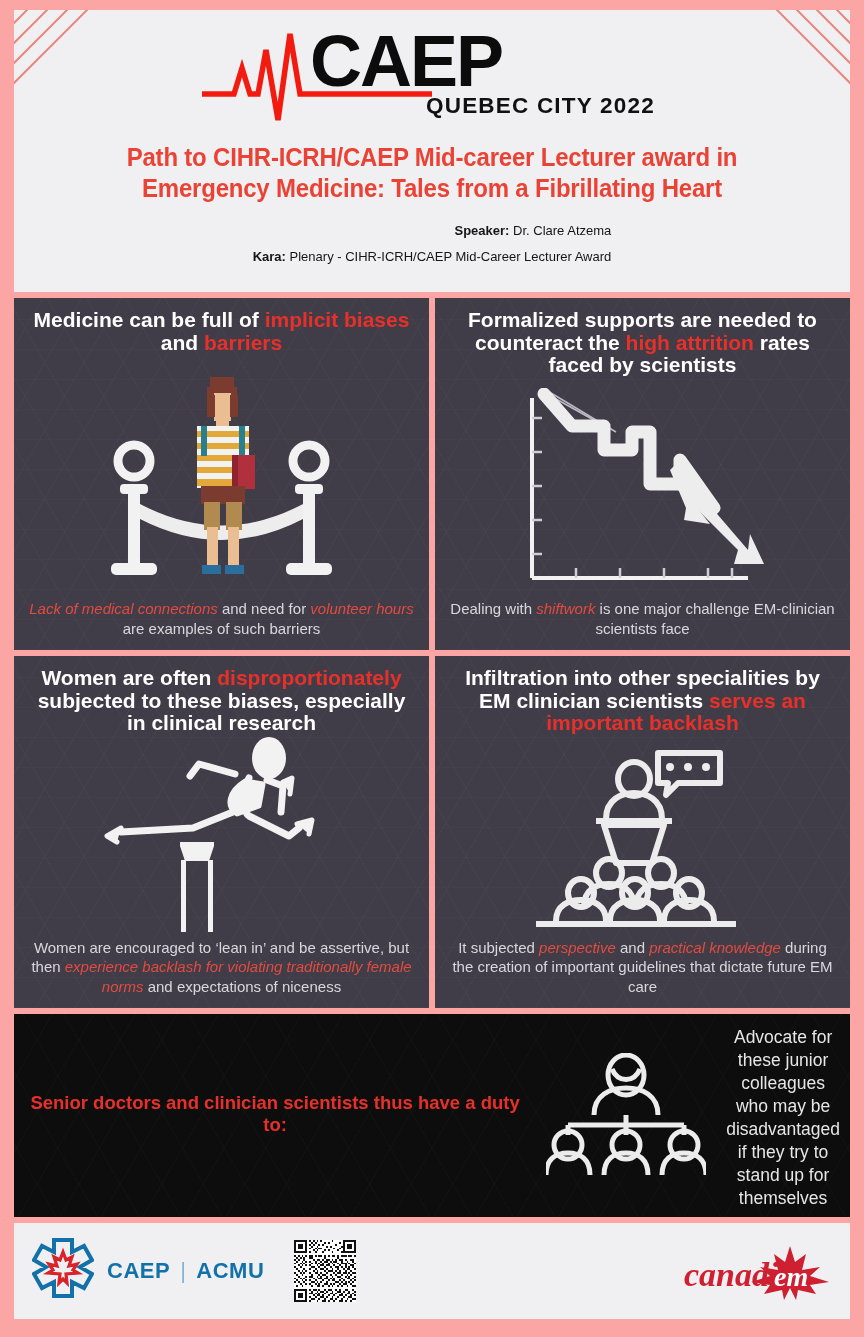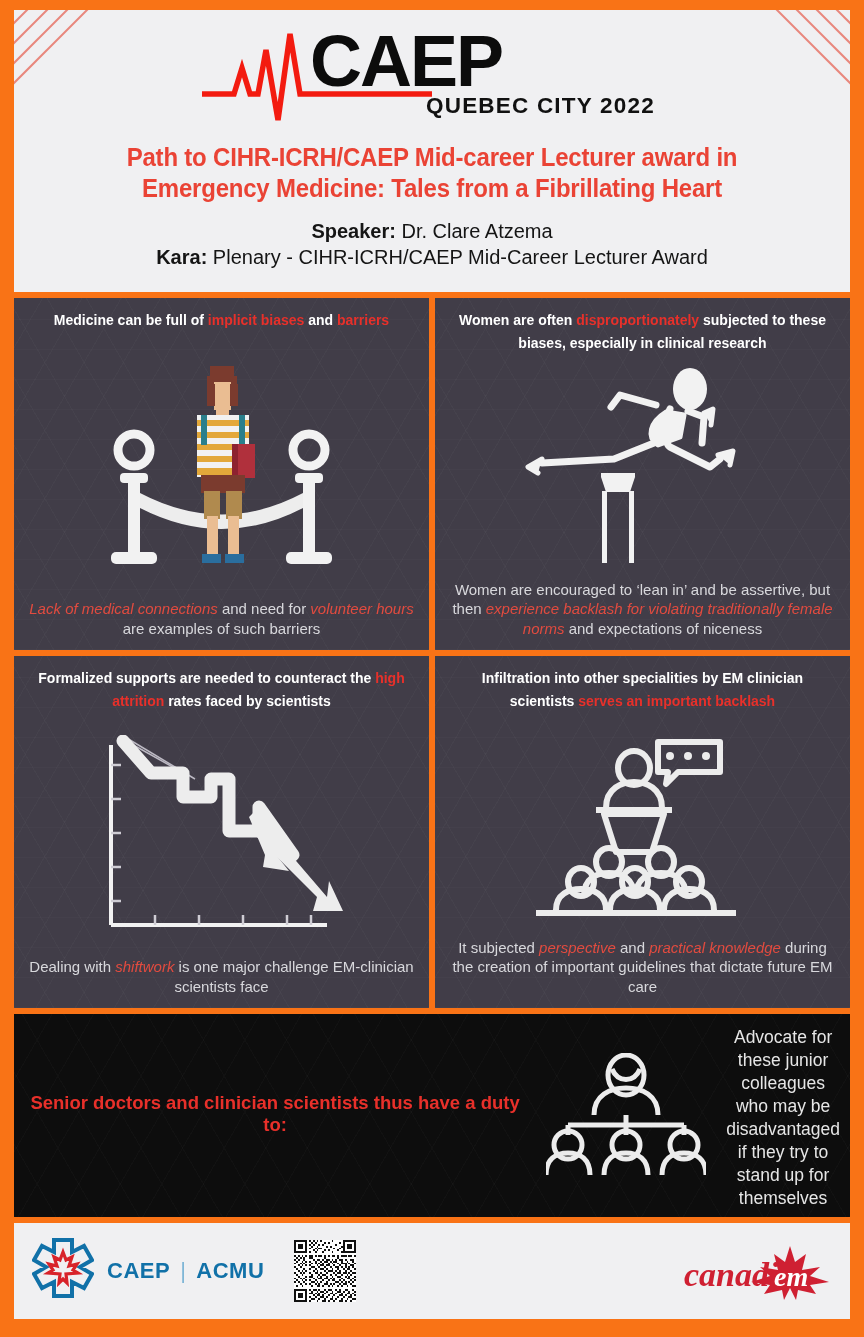--- a/index.html
+++ b/index.html
@@ -3,21 +3,21 @@
 <meta charset="utf-8">
 <style>
   * { margin:0; padding:0; box-sizing:border-box; }
   html,body { background:#1a1a1a; }
   body {
     width:864px; height:1337px;
     font-family:"Liberation Sans", sans-serif;
     overflow:hidden;
     position:relative;
   }
-  .page { position:absolute; inset:0; background:#f97316; padding:10px 14px 8px 14px; }
+  .page { position:absolute; inset:0; background:#fca5a5; padding:10px 14px 8px 14px; }
 
   
   .header {
     position:relative; height:282px; background:#f0f0f2; overflow:hidden;
     display:flex; flex-direction:column; align-items:center;
   }
   .corner { position:absolute; top:0; width:250px; height:250px; overflow:hidden; }
   .corner.left { left:0; }
   .corner.right { right:0; }
   .corner i {
@@ -41,35 +41,35 @@
 
   .logo-wrap { position:relative; margin-top:14px; height:98px; width:460px; }
   .logo-wrap svg { position:absolute; left:0; top:0; }
 
   .talk-title {
     color:#ea4335; font-size:25.5px; line-height:31px; text-align:center;
     font-weight:600; letter-spacing:-0.2px; margin-top:20px; width:790px;
     font-family:"Liberation Sans Narrow","Liberation Sans",sans-serif;
     transform:scaleX(0.94); transform-origin:center;
   }
-  .meta { margin-top:14px; text-align:center; color:#151515; font-size:20px; line-height:26px; }
+  .meta { margin-top:14px; text-align:right; color:#151515; font-size:13px; line-height:26px; }
   .meta b { font-weight:bold; }
 
   
   .grid { display:grid; grid-template-columns:1fr 1fr; gap:6px; margin-top:6px; }
   .panel {
     position:relative; background:#413d48; height:352px; overflow:hidden;
     display:flex; flex-direction:column; align-items:center;
     background-image:
       repeating-linear-gradient(60deg, rgba(255,255,255,.022) 0 1px, transparent 1px 34px),
       repeating-linear-gradient(-60deg, rgba(255,255,255,.022) 0 1px, transparent 1px 34px),
       repeating-linear-gradient(0deg, rgba(255,255,255,.015) 0 1px, transparent 1px 30px);
   }
   .p-head {
-    color:#ffffff; font-weight:bold; font-size:14px; line-height:22.5px;
+    color:#ffffff; font-weight:bold; font-size:21px; line-height:22.5px;
     text-align:center; padding:11px 16px 0 16px; width:100%;
   }
   .p-head .hl { color:#e8302a; }
   .p-foot {
     color:#d8d8dc; font-size:15px; line-height:19.5px; text-align:center;
     padding:0 14px 12px 14px; width:100%; margin-top:auto;
   }
   .p-foot .hl { color:#e24b3f;font-style:italic; }
   .p-art { flex:1; display:flex; align-items:center; justify-content:center; width:100%; }
 
@@ -197,54 +197,20 @@
 
             <rect x="110" y="158" width="11" height="40" fill="#eabd92"></rect>
             <rect x="131" y="158" width="11" height="40" fill="#eabd92"></rect>
 
             <rect x="105" y="196" width="19" height="9" fill="#2a6e9e"></rect>
             <rect x="128" y="196" width="19" height="9" fill="#2a6e9e"></rect>
           </g>
         </svg>
       </div>
       <div class="p-foot"><span class="hl">Lack of medical connections</span><span> and need for </span><span class="hl">volunteer hours</span><span> are examples of such barriers</span></div>
-    </div>
-
-    <div class="panel">
-      <div class="p-head"><span>Women are often </span><span class="hl">disproportionately</span><span> subjected to these biases, especially in clinical research</span></div>
-      <div class="p-art">
-        <svg width="290" height="200" viewBox="0 0 290 200">
-          <g fill="none" stroke="#f2f2f2" stroke-width="7" stroke-linejoin="round" stroke-linecap="round">
-
-            <ellipse cx="192" cy="22" rx="17" ry="21" fill="#f2f2f2" stroke="none"></ellipse>
-
-            <path d="M172 42 L163 62 L170 78" fill="none"></path>
-            <path d="M168 45 C152 55 148 70 160 78 L182 70 L186 48 Z" fill="#f2f2f2" stroke="#f2f2f2" stroke-width="5"></path>
-
-            <path d="M158 38 L122 28 L113 40"></path>
-
-            <path d="M190 44 L206 50 L204 76"></path>
-            <path d="M206 46 L215 42 L213 58" fill="#f2f2f2" stroke="#f2f2f2" stroke-width="5"></path>
-
-            <path d="M156 76 L116 92 L44 96"></path>
-            <path d="M44 92 L30 100 L40 106" fill="#f2f2f2" stroke="#f2f2f2" stroke-width="5"></path>
-
-            <path d="M172 80 L212 100 L222 92"></path>
-            <path d="M220 88 L235 84 L232 98" fill="#f2f2f2" stroke="#f2f2f2" stroke-width="5"></path>
-          </g>
-
-          <g fill="#f2f2f2">
-            <rect x="103" y="106" width="34" height="4"></rect>
-            <path d="M103 110 L137 110 L132 125 L108 125 Z"></path>
-            <rect x="104" y="124" width="5" height="72"></rect>
-            <rect x="131" y="124" width="5" height="72"></rect>
-          </g>
-        </svg>
-      </div>
-      <div class="p-foot"><span>Women are encouraged to ‘lean in’ and be assertive, but then </span><span class="hl">experience backlash for violating traditionally female norms</span><span> and expectations of niceness</span></div>
     </div>
 
     <div class="panel">
       <div class="p-head"><span>Formalized supports are needed to counteract the </span><span class="hl">high attrition</span><span> rates faced by scientists</span></div>
       <div class="p-art">
         <svg width="290" height="200" viewBox="0 0 290 200">
 
           <g stroke="#f2f2f2" stroke-width="4">
             <line x1="34" y1="10" x2="34" y2="190"></line>
             <line x1="34" y1="190" x2="250" y2="190"></line>
@@ -268,20 +234,54 @@
           </g>
 
           <path d="M46 6 L74 38 L106 38 L106 62 L134 62 L134 44 L152 44 L152 96 L182 96 L182 72 L216 120" fill="none" stroke="#ededed" stroke-width="13" stroke-linejoin="round" stroke-linecap="round"></path>
 
           <path d="M182 72 L206 112 L196 116 L212 136 L186 132 L188 120 L172 82 Z" fill="#ededed"></path>
 
           <path d="M190 92 L250 162 L252 146 L266 176 L236 176 L240 162 L178 100 Z" fill="#ededed"></path>
         </svg>
       </div>
       <div class="p-foot"><span>Dealing with </span><span class="hl">shiftwork</span><span> is one major challenge EM-clinician scientists face</span></div>
+    </div>
+
+    <div class="panel">
+      <div class="p-head"><span>Women are often </span><span class="hl">disproportionately</span><span> subjected to these biases, especially in clinical research</span></div>
+      <div class="p-art">
+        <svg width="290" height="200" viewBox="0 0 290 200">
+          <g fill="none" stroke="#f2f2f2" stroke-width="7" stroke-linejoin="round" stroke-linecap="round">
+
+            <ellipse cx="192" cy="22" rx="17" ry="21" fill="#f2f2f2" stroke="none"></ellipse>
+
+            <path d="M172 42 L163 62 L170 78" fill="none"></path>
+            <path d="M168 45 C152 55 148 70 160 78 L182 70 L186 48 Z" fill="#f2f2f2" stroke="#f2f2f2" stroke-width="5"></path>
+
+            <path d="M158 38 L122 28 L113 40"></path>
+
+            <path d="M190 44 L206 50 L204 76"></path>
+            <path d="M206 46 L215 42 L213 58" fill="#f2f2f2" stroke="#f2f2f2" stroke-width="5"></path>
+
+            <path d="M156 76 L116 92 L44 96"></path>
+            <path d="M44 92 L30 100 L40 106" fill="#f2f2f2" stroke="#f2f2f2" stroke-width="5"></path>
+
+            <path d="M172 80 L212 100 L222 92"></path>
+            <path d="M220 88 L235 84 L232 98" fill="#f2f2f2" stroke="#f2f2f2" stroke-width="5"></path>
+          </g>
+
+          <g fill="#f2f2f2">
+            <rect x="103" y="106" width="34" height="4"></rect>
+            <path d="M103 110 L137 110 L132 125 L108 125 Z"></path>
+            <rect x="104" y="124" width="5" height="72"></rect>
+            <rect x="131" y="124" width="5" height="72"></rect>
+          </g>
+        </svg>
+      </div>
+      <div class="p-foot"><span>Women are encouraged to ‘lean in’ and be assertive, but then </span><span class="hl">experience backlash for violating traditionally female norms</span><span> and expectations of niceness</span></div>
     </div>
 
     <div class="panel">
       <div class="p-head"><span>Infiltration into other specialities by EM clinician scientists </span><span class="hl">serves an important backlash</span></div>
       <div class="p-art">
         <svg width="250" height="190" viewBox="0 0 250 190">
           <g fill="none" stroke="#ececec" stroke-width="6" stroke-linejoin="round">
 
             <path d="M140 12 L202 12 L202 42 L160 42 L148 54 L150 42 L140 42 Z"></path>
 

